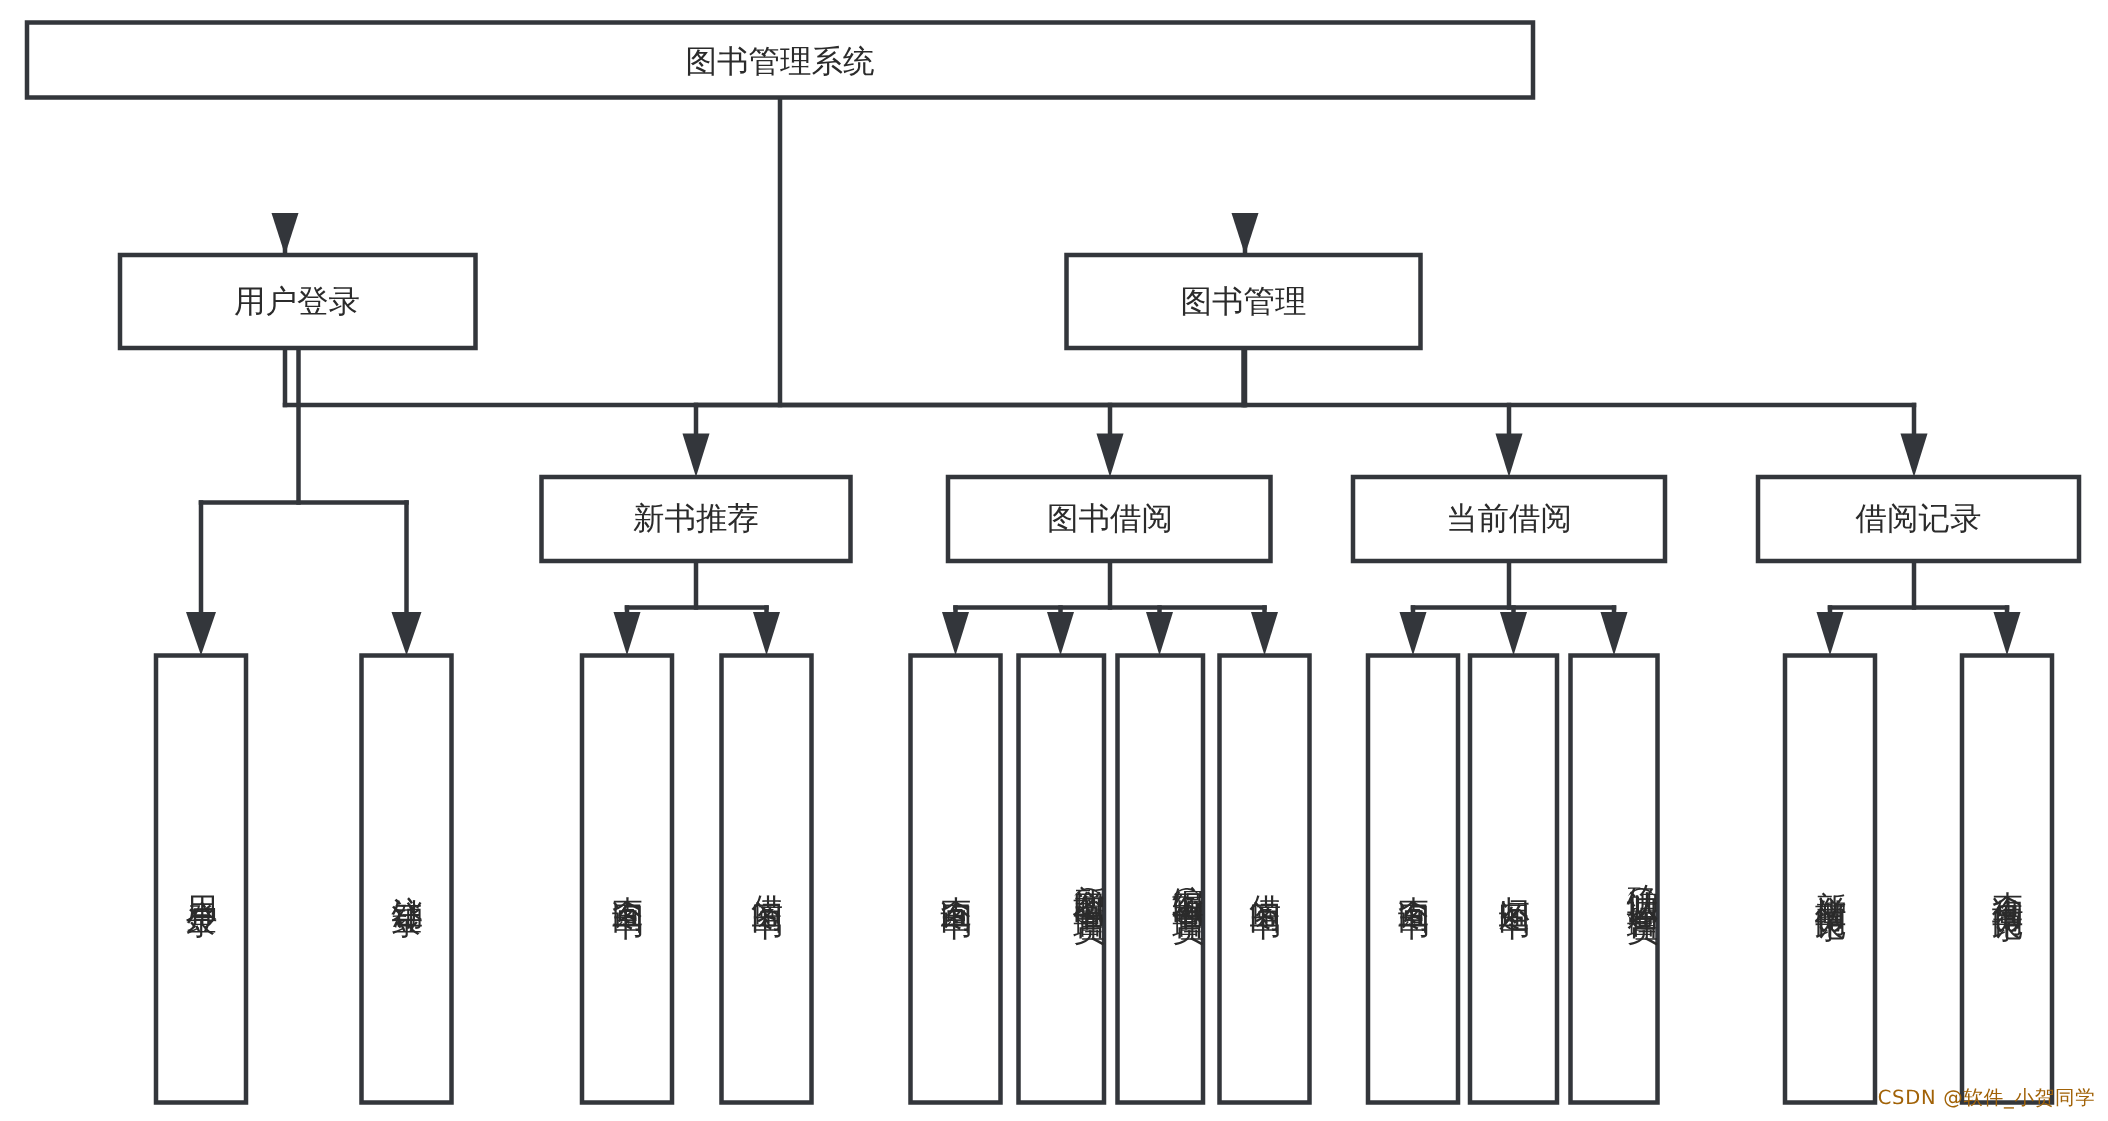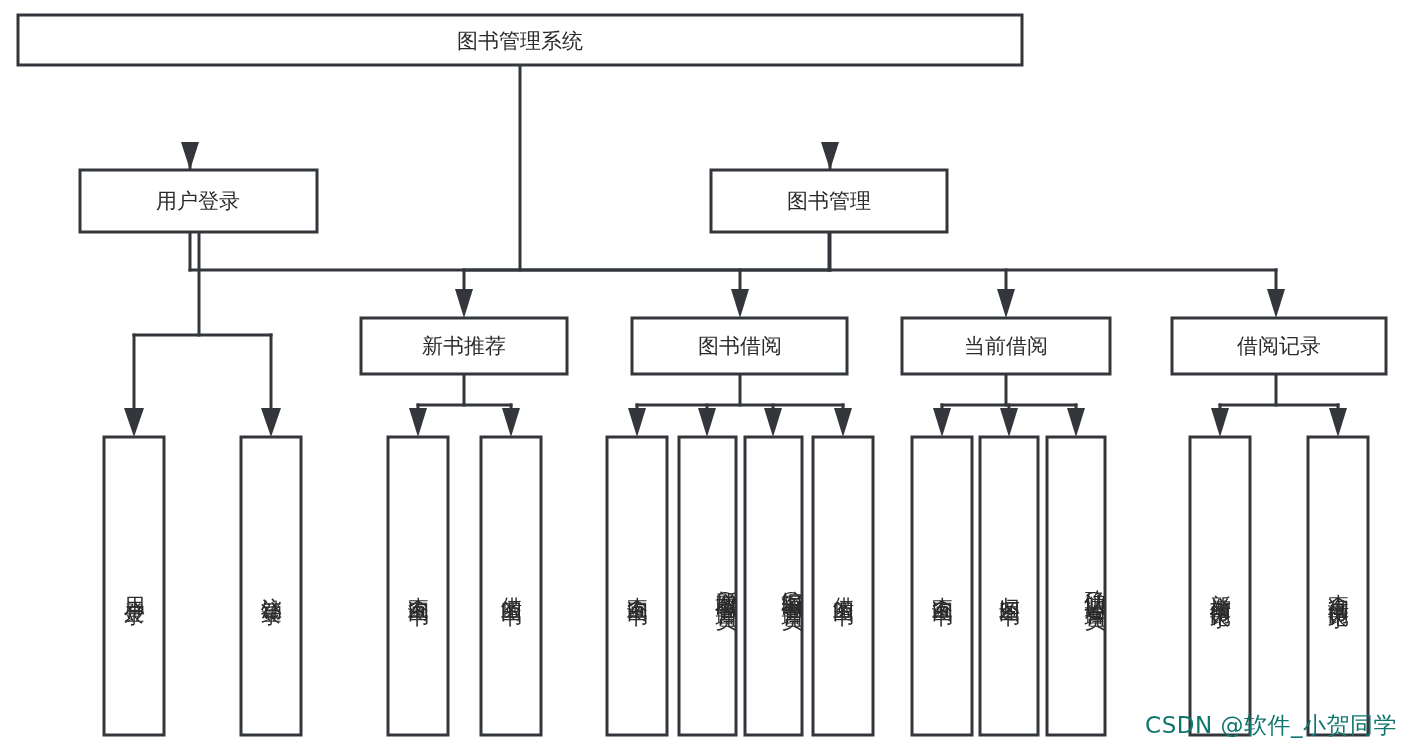--- a/index.html
+++ b/index.html
@@ -61,22 +61,22 @@
     align-items: center;
     justify-content: center;
     white-space: nowrap;
     pointer-events: none;
   }
   .watermark {
     position: absolute;
     right: 8px;
     bottom: 6px;
     font-family: "DejaVu Sans", "Liberation Sans", sans-serif;
-    font-size: 23px;
-    color: #0f766e;
+    font-size: 13px;
+    color: #a16207;
     letter-spacing: 0.5px;
     white-space: nowrap;
   }
 </style>
 </head>
 <body>
 
 <div id="diagram-root">
 
   <svg class="flow" viewBox="0 0 1405 747" xmlns="http://www.w3.org/2000/svg">

